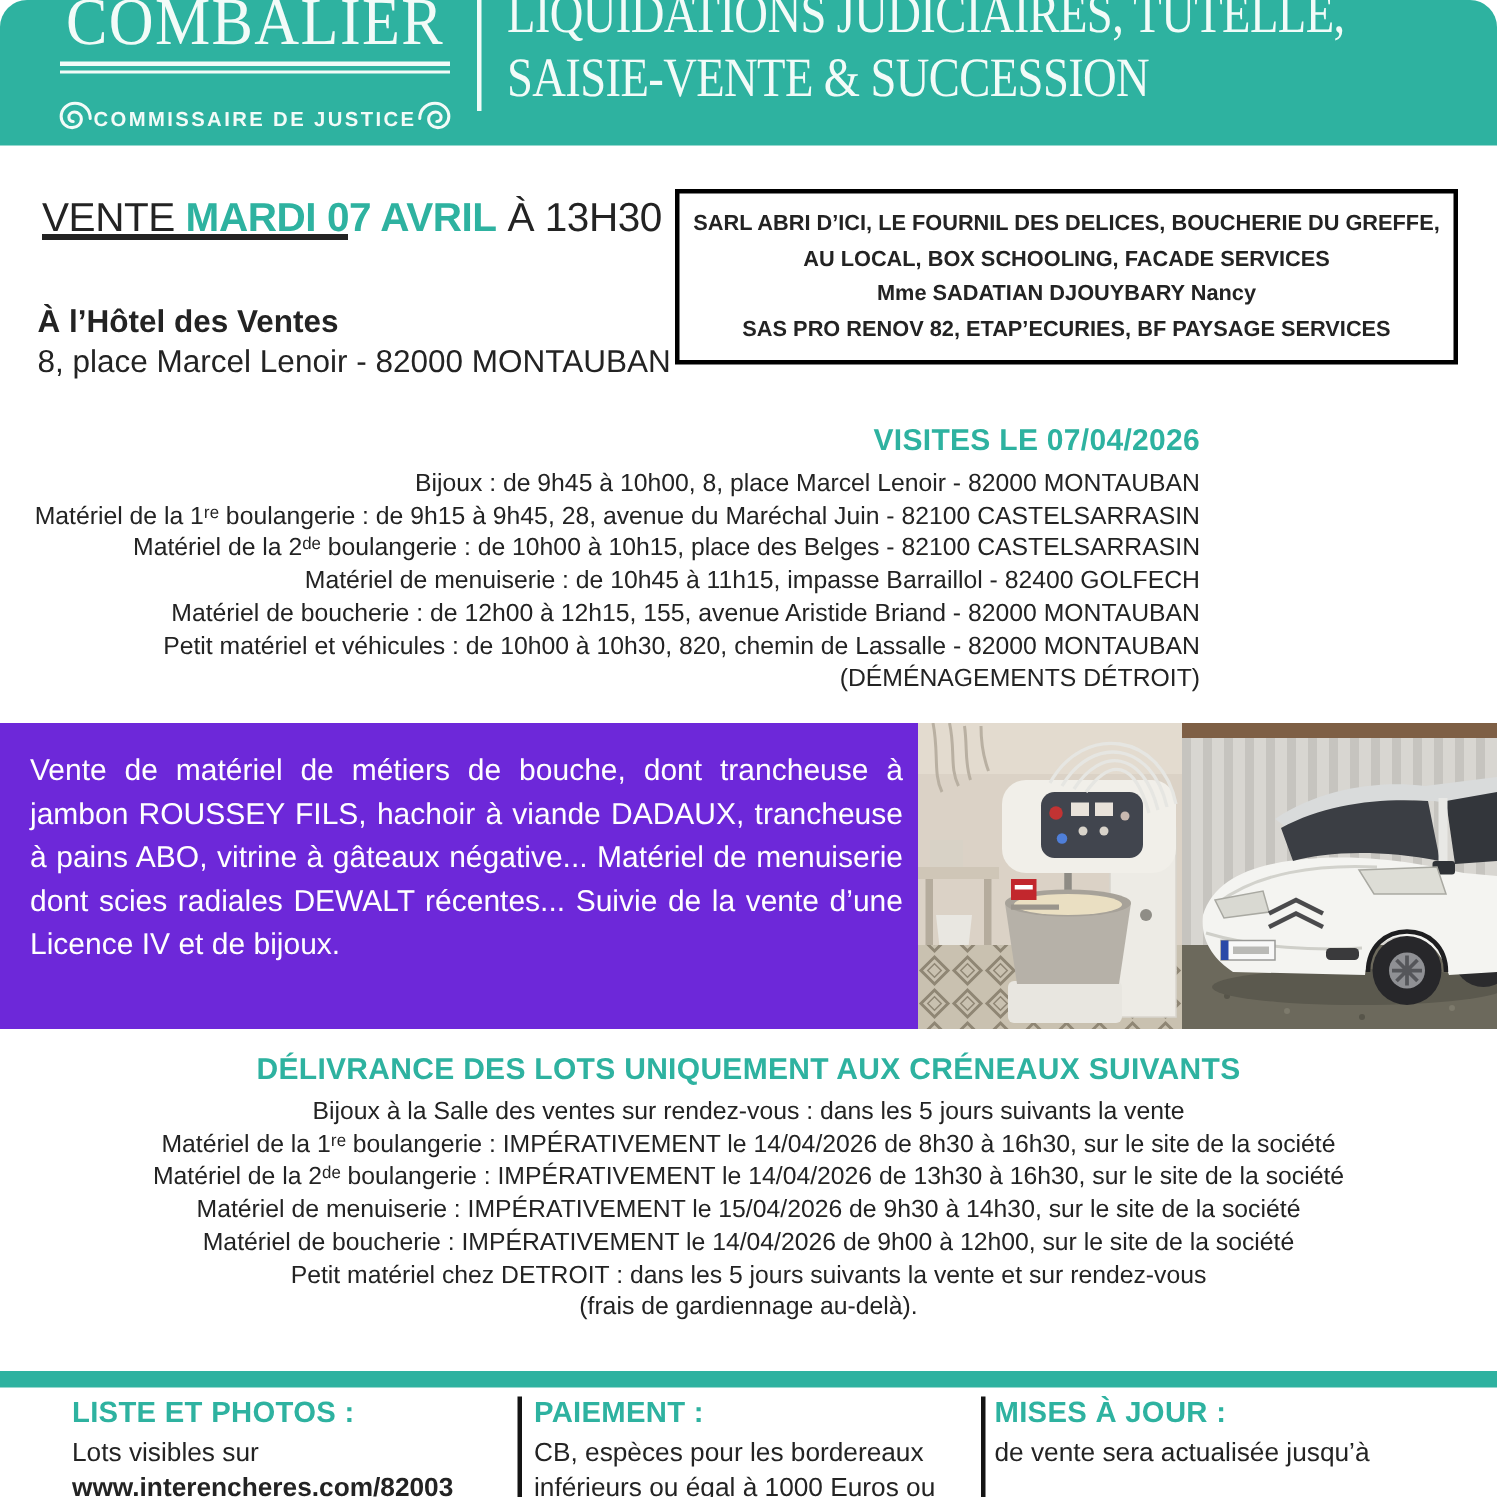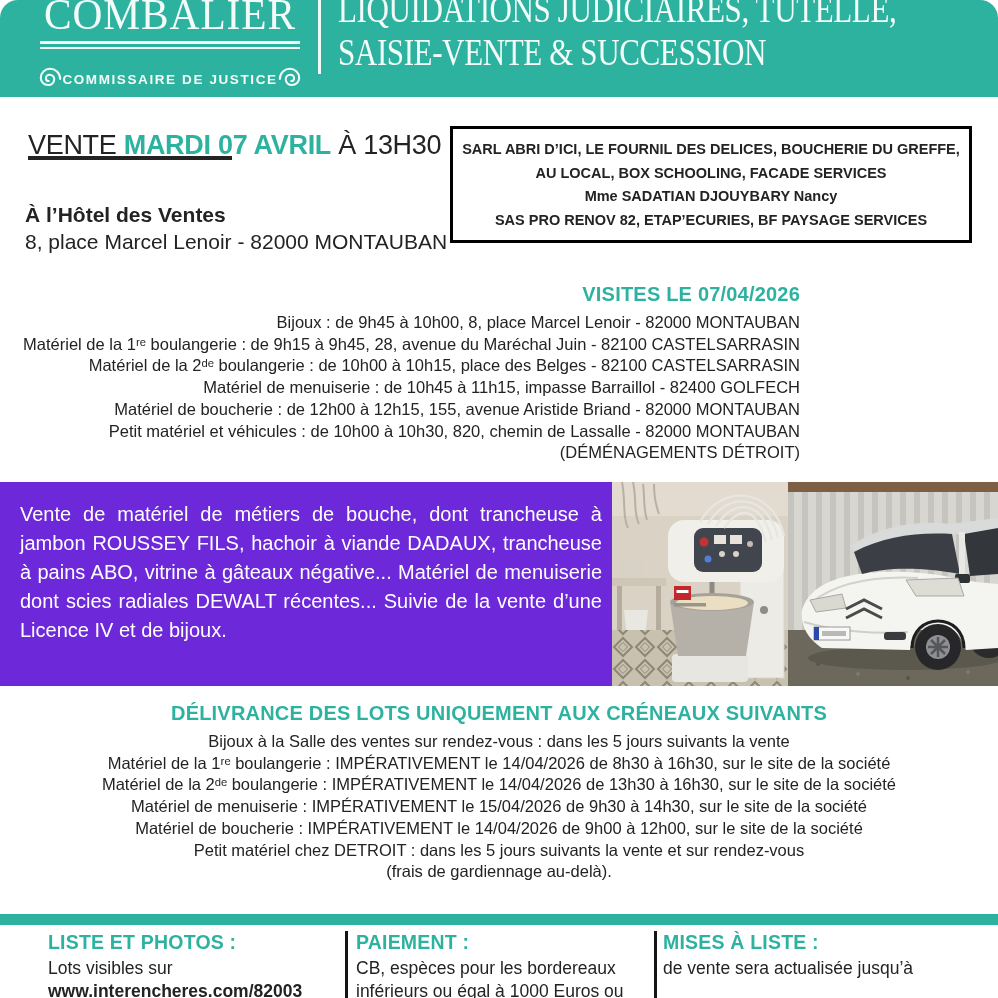--- a/index.html
+++ b/index.html
@@ -238,18 +238,18 @@
       <div class="fcol-line fcol-link">www.interencheres.com/82003</div>
     </div>
     <div class="fdiv d1"></div>
     <div class="fcol c2">
       <div class="fcol-title">PAIEMENT :</div>
       <div class="fcol-line">CB, espèces pour les bordereaux</div>
       <div class="fcol-line">inférieurs ou égal à 1000 Euros ou</div>
     </div>
     <div class="fdiv d2"></div>
     <div class="fcol c3">
-      <div class="fcol-title">MISES À LISTE :</div>
+      <div class="fcol-title">MISES À JOUR :</div>
       <div class="fcol-line">de vente sera actualisée jusqu’à</div>
     </div>
   </div>
 
 </div>
 
 </body></html>

